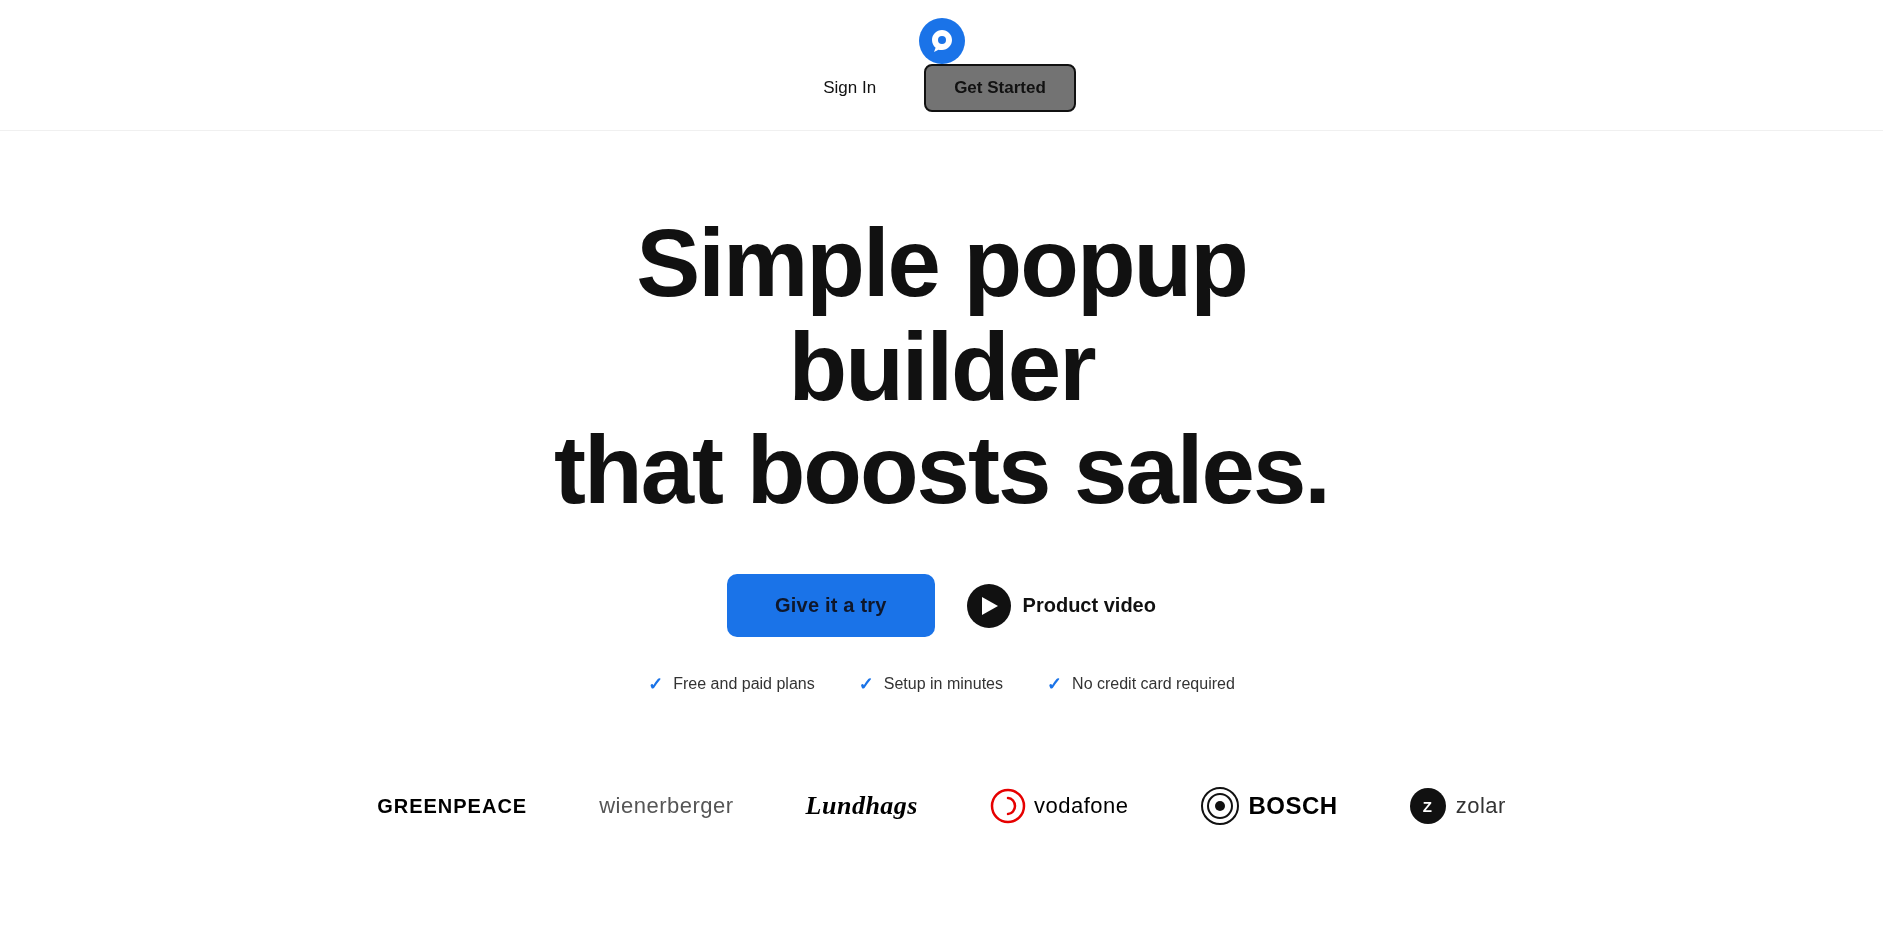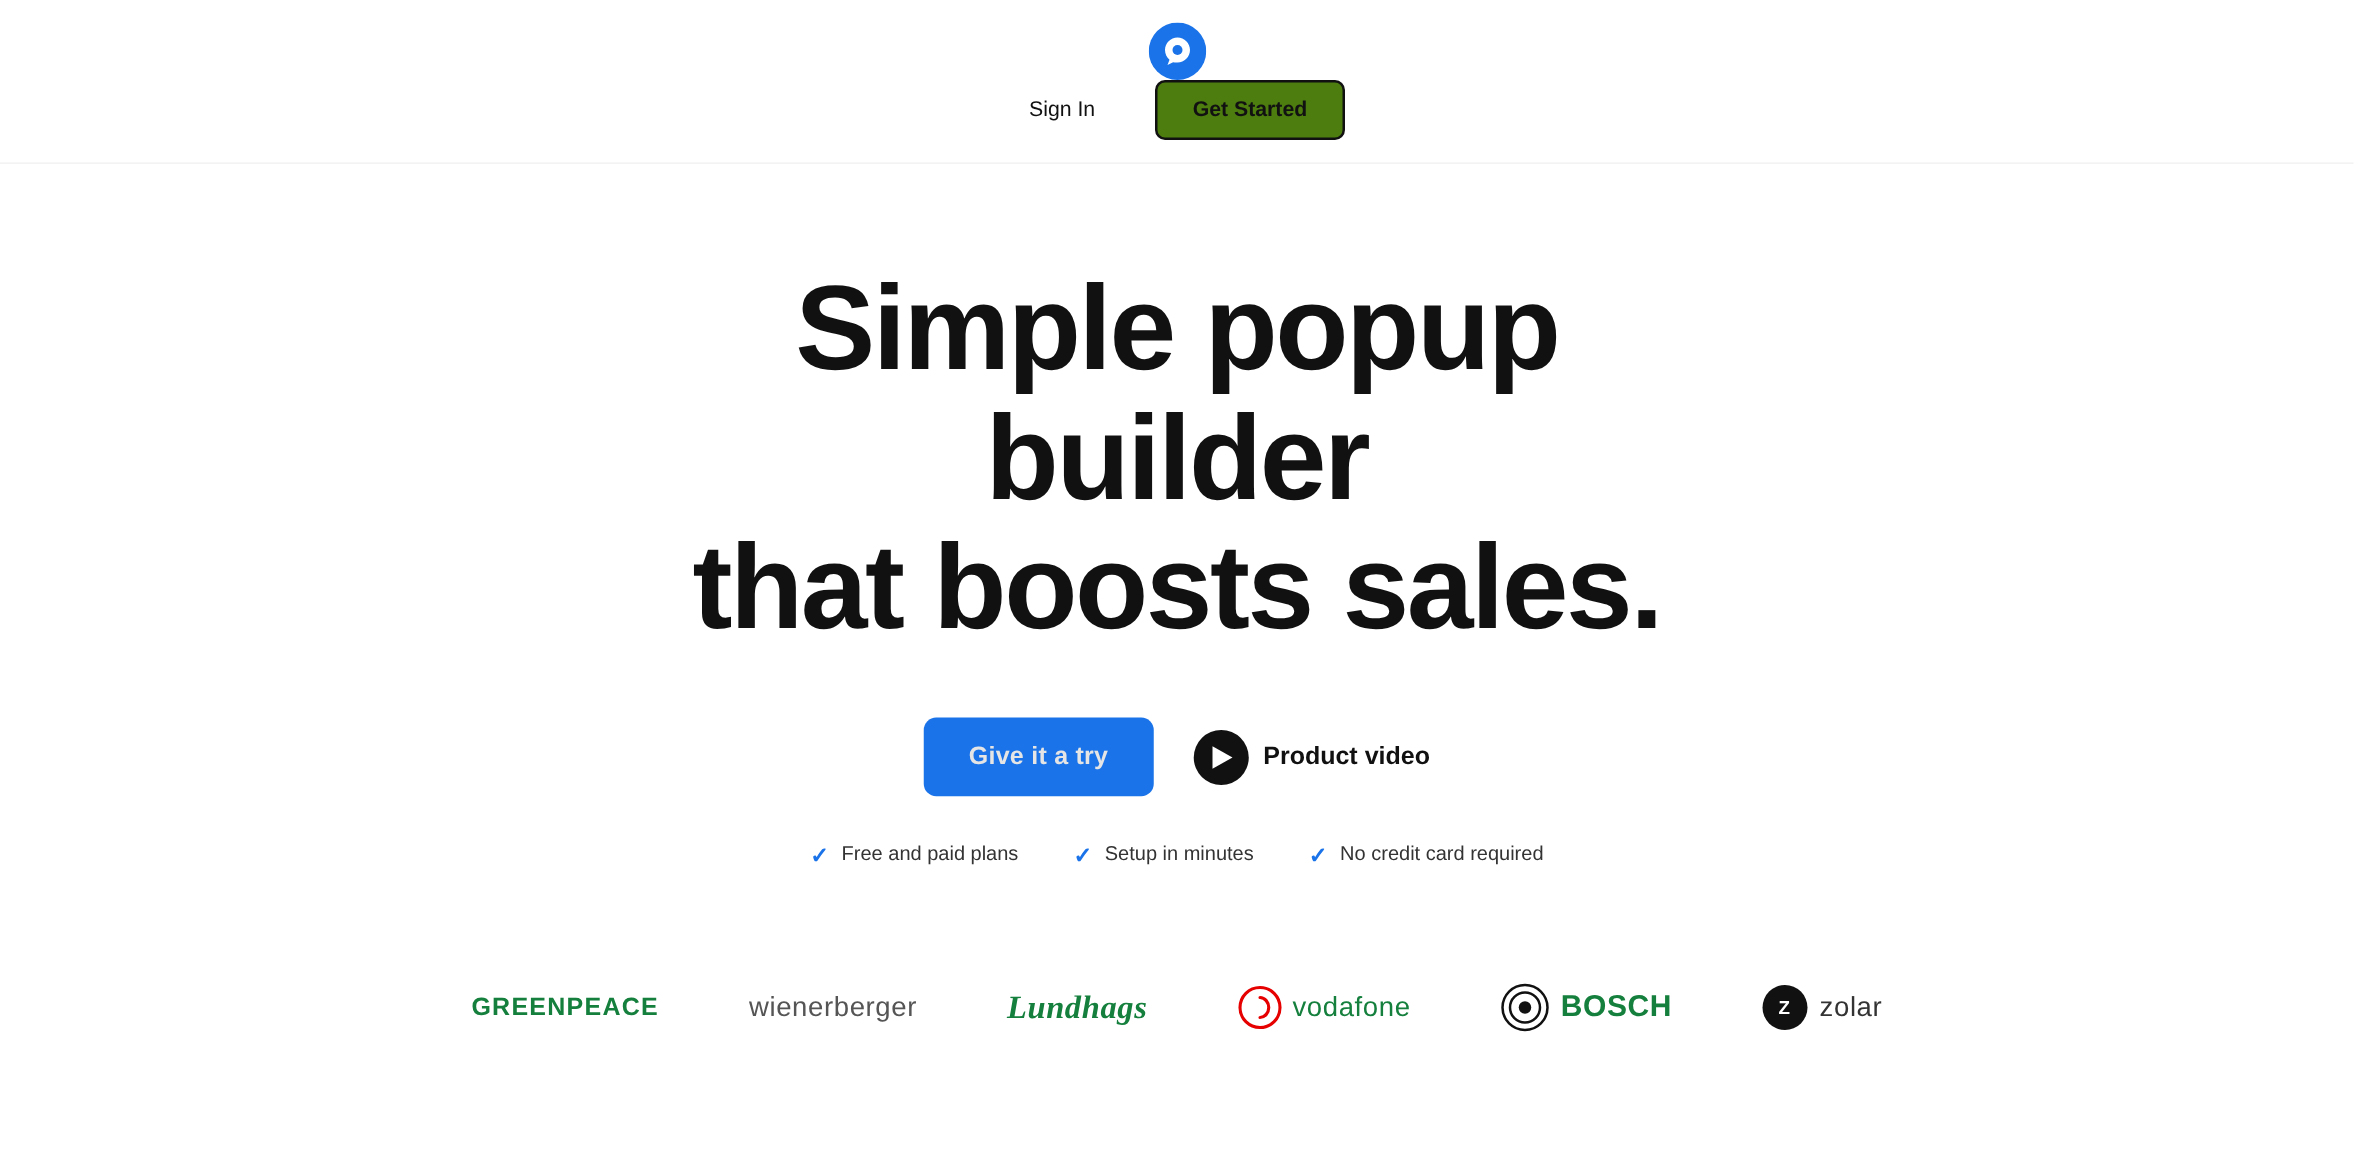--- a/index.html
+++ b/index.html
@@ -50,21 +50,21 @@
       background: none;
       border: none;
       cursor: pointer;
       padding: 8px 16px;
     }
 
     .get-started-btn {
       font-size: 17px;
       font-weight: 600;
       color: #111;
-      background: #4d7c0f;
+      background: #737373;
       border: 2px solid #111;
       border-radius: 8px;
       cursor: pointer;
       padding: 12px 28px;
     }
 
     
     .hero {
       display: flex;
       flex-direction: column;
@@ -94,26 +94,26 @@
     
     .cta-row {
       display: flex;
       align-items: center;
       gap: 32px;
       margin-bottom: 36px;
     }
 
     .cta-primary {
       background: #1a73e8;
-      color: #e5e5e5;
+      color: #0f172a;
       font-size: 20px;
       font-weight: 600;
       border: none;
       border-radius: 10px;
-      padding: 20px 36px;
+      padding: 20px 48px;
       cursor: pointer;
       letter-spacing: 0.2px;
     }
 
     .cta-video {
       display: flex;
       align-items: center;
       gap: 12px;
       font-size: 20px;
       font-weight: 600;
@@ -181,21 +181,21 @@
       justify-content: center;
       gap: 72px;
       flex-wrap: nowrap;
     }
 
     .logo-brand {
       display: flex;
       align-items: center;
       font-size: 22px;
       font-weight: 700;
-      color: #15803d;
+      color: #000000;
       white-space: nowrap;
       letter-spacing: 0.5px;
     }
 
     .logo-brand.greenpeace {
       font-size: 20px;
       font-weight: 900;
       text-transform: uppercase;
       letter-spacing: 1px;
     }

